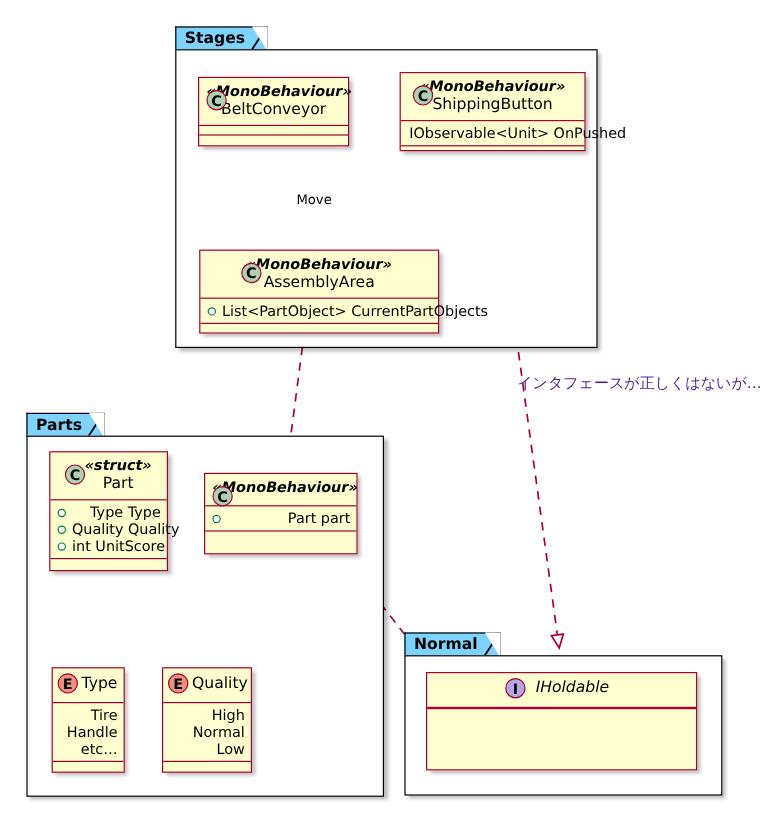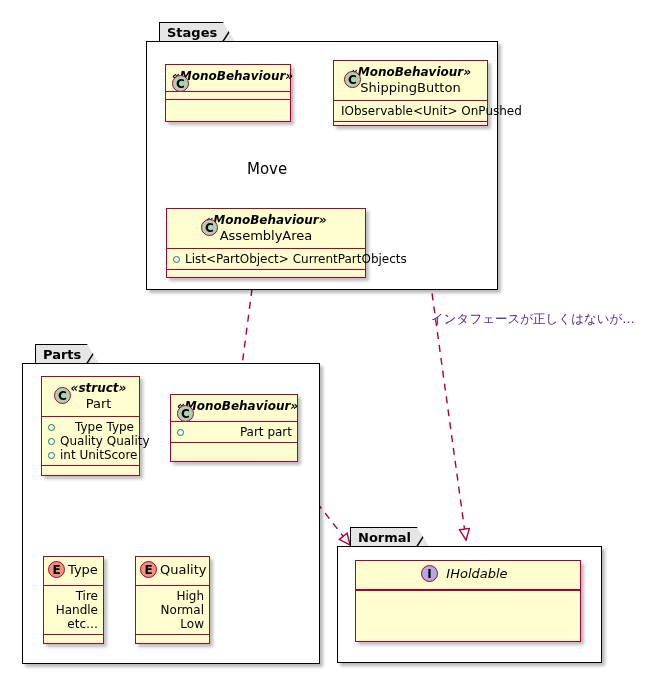--- a/index.html
+++ b/index.html
@@ -28,26 +28,26 @@
     pointer-events: none;
   }
 
   
   .package {
     position: absolute;
     box-sizing: border-box;
   }
   .pkg-tab {
     position: absolute;
-    left: 13px;
+    left: 0;
     top: 0;
     height: 20px;
     border: 1.5px solid #000000;
     border-bottom: none;
-    background: #e5e5e5;
+    background: #7dd3fc;
     font-size: 13px;
     font-weight: bold;
     color: #000000;
     line-height: 19px;
     padding: 0 18px 0 7px;
     white-space: nowrap;
     font-family: "DejaVu Sans", "Liberation Sans", sans-serif;
   }
   .pkg-tab::after {
     content: "";
@@ -155,21 +155,21 @@
     height: 7px;
     border-radius: 50%;
     box-sizing: border-box;
   }
   .vis-pub  { background: #84BE84; border: 1px solid #038048; }
   .vis-prop { background: #FFFFFF; border: 1.3px solid #038048; }
 
   
   .edge-label {
     position: absolute;
-    font-size: 15px;
+    font-size: 11px;
     color: #000000;
     white-space: nowrap;
   }
   .note-jp {
     position: absolute;
     font-size: 12.5px;
     color: #4c1d95;
     white-space: nowrap;
     font-family: "DejaVu Sans", "Liberation Sans", sans-serif;
   }
@@ -253,20 +253,21 @@
           </svg>
       </span>
     </div>
     <div class="pkg-body"></div>
   </div>
 
   <div class="cbox" style="left:165px; top:64px; width:126px; height:58px;">
     <div class="hdr two-line">
       <span class="badge badge-class" style="left:6px; top:10px;">C</span>
       <span class="stereo">«MonoBehaviour»</span>
+      <span class="cname">BeltConveyor</span>
     </div>
     <div class="sep"></div>
     <div class="compart empty"></div>
     <div class="sep"></div>
     <div class="compart empty"></div>
   </div>
 
   <div class="cbox" style="left:333px; top:60px; width:155px; height:66px;">
     <div class="hdr two-line">
       <span class="badge badge-class" style="left:10px; top:10px;">C</span>

